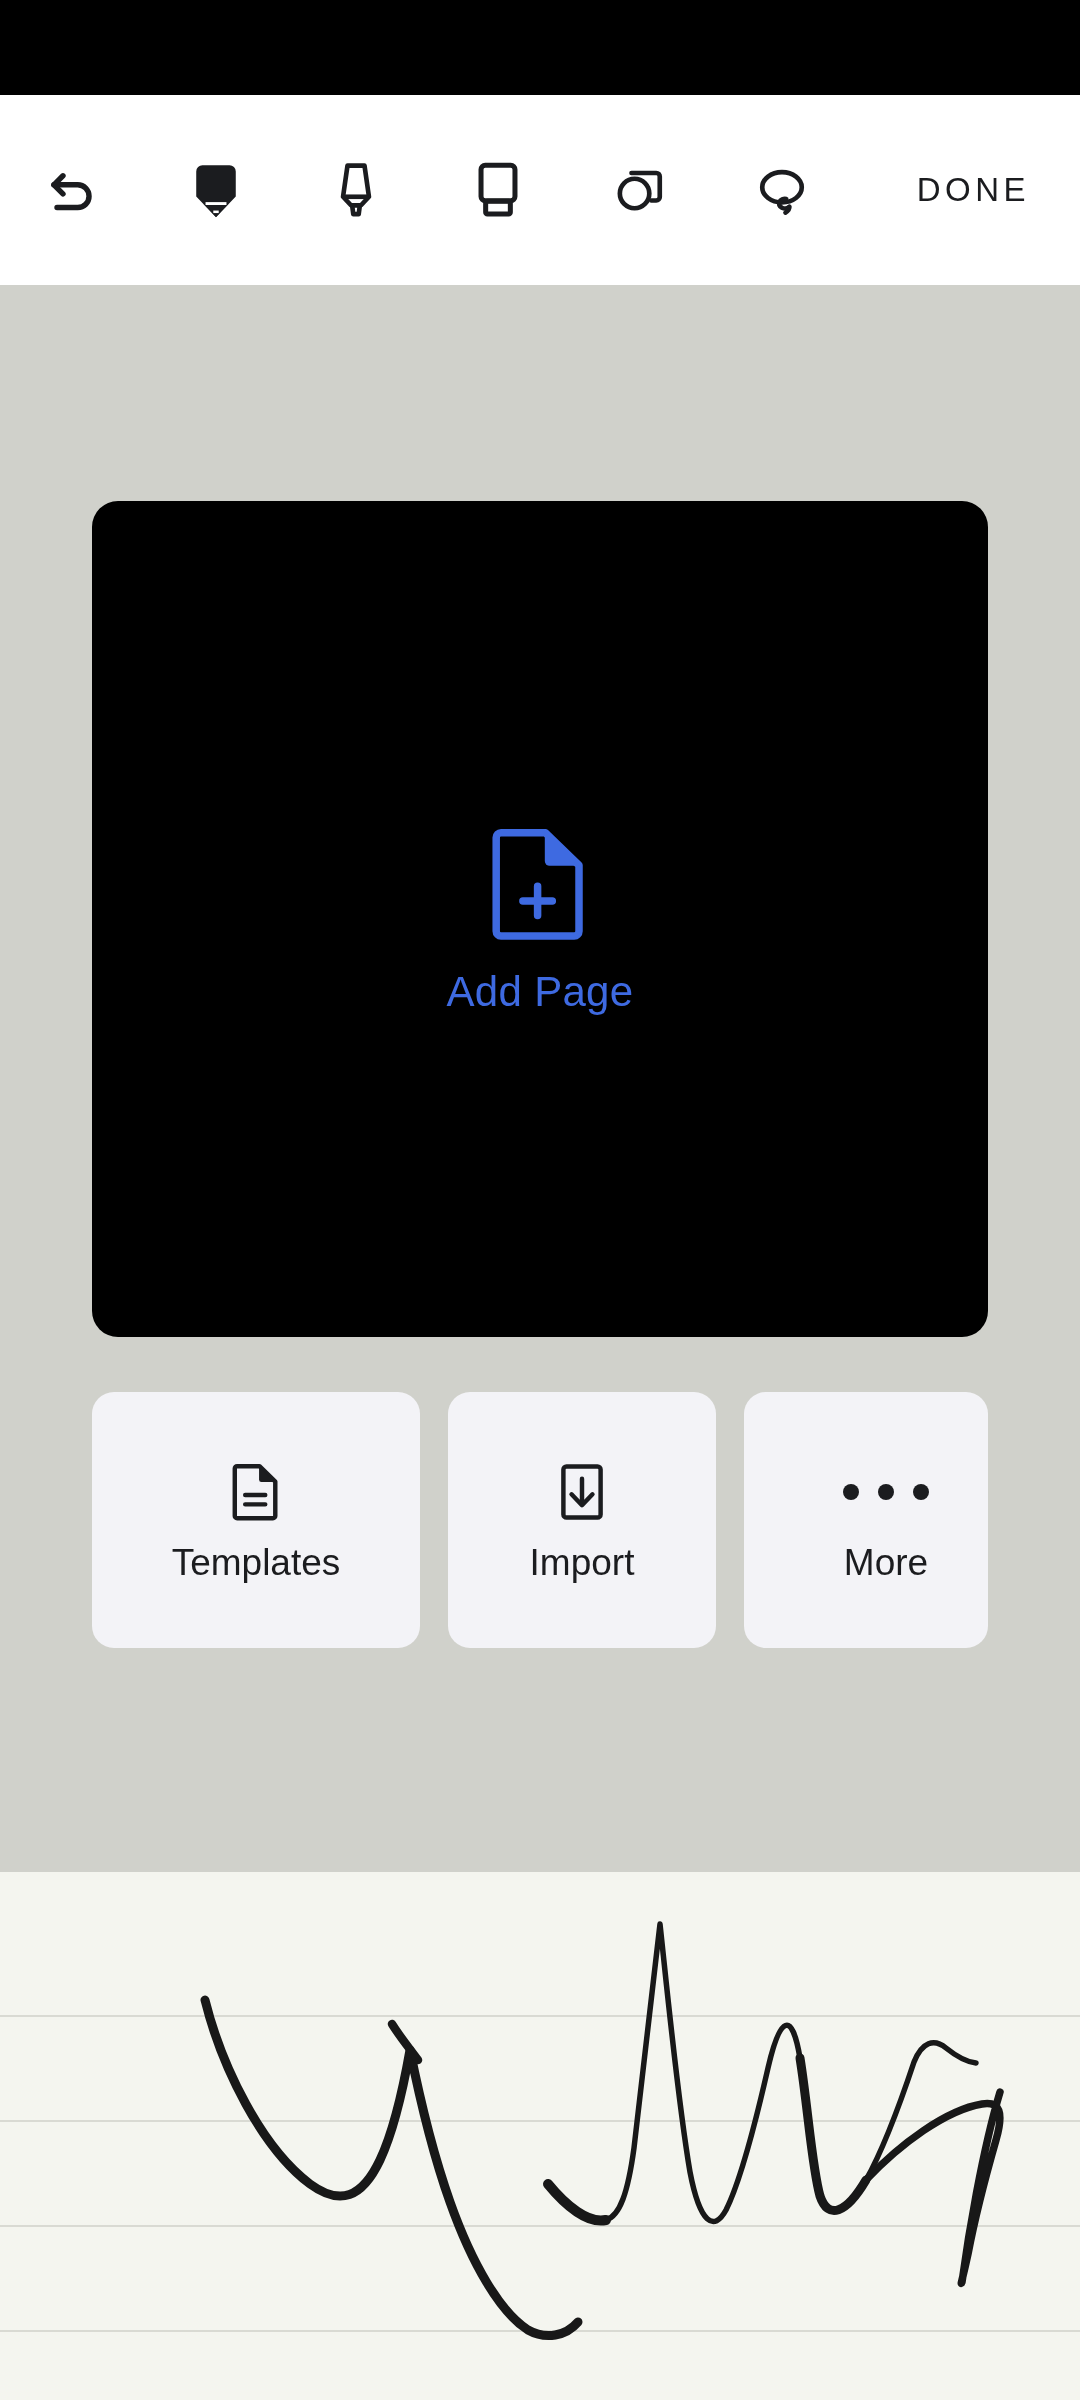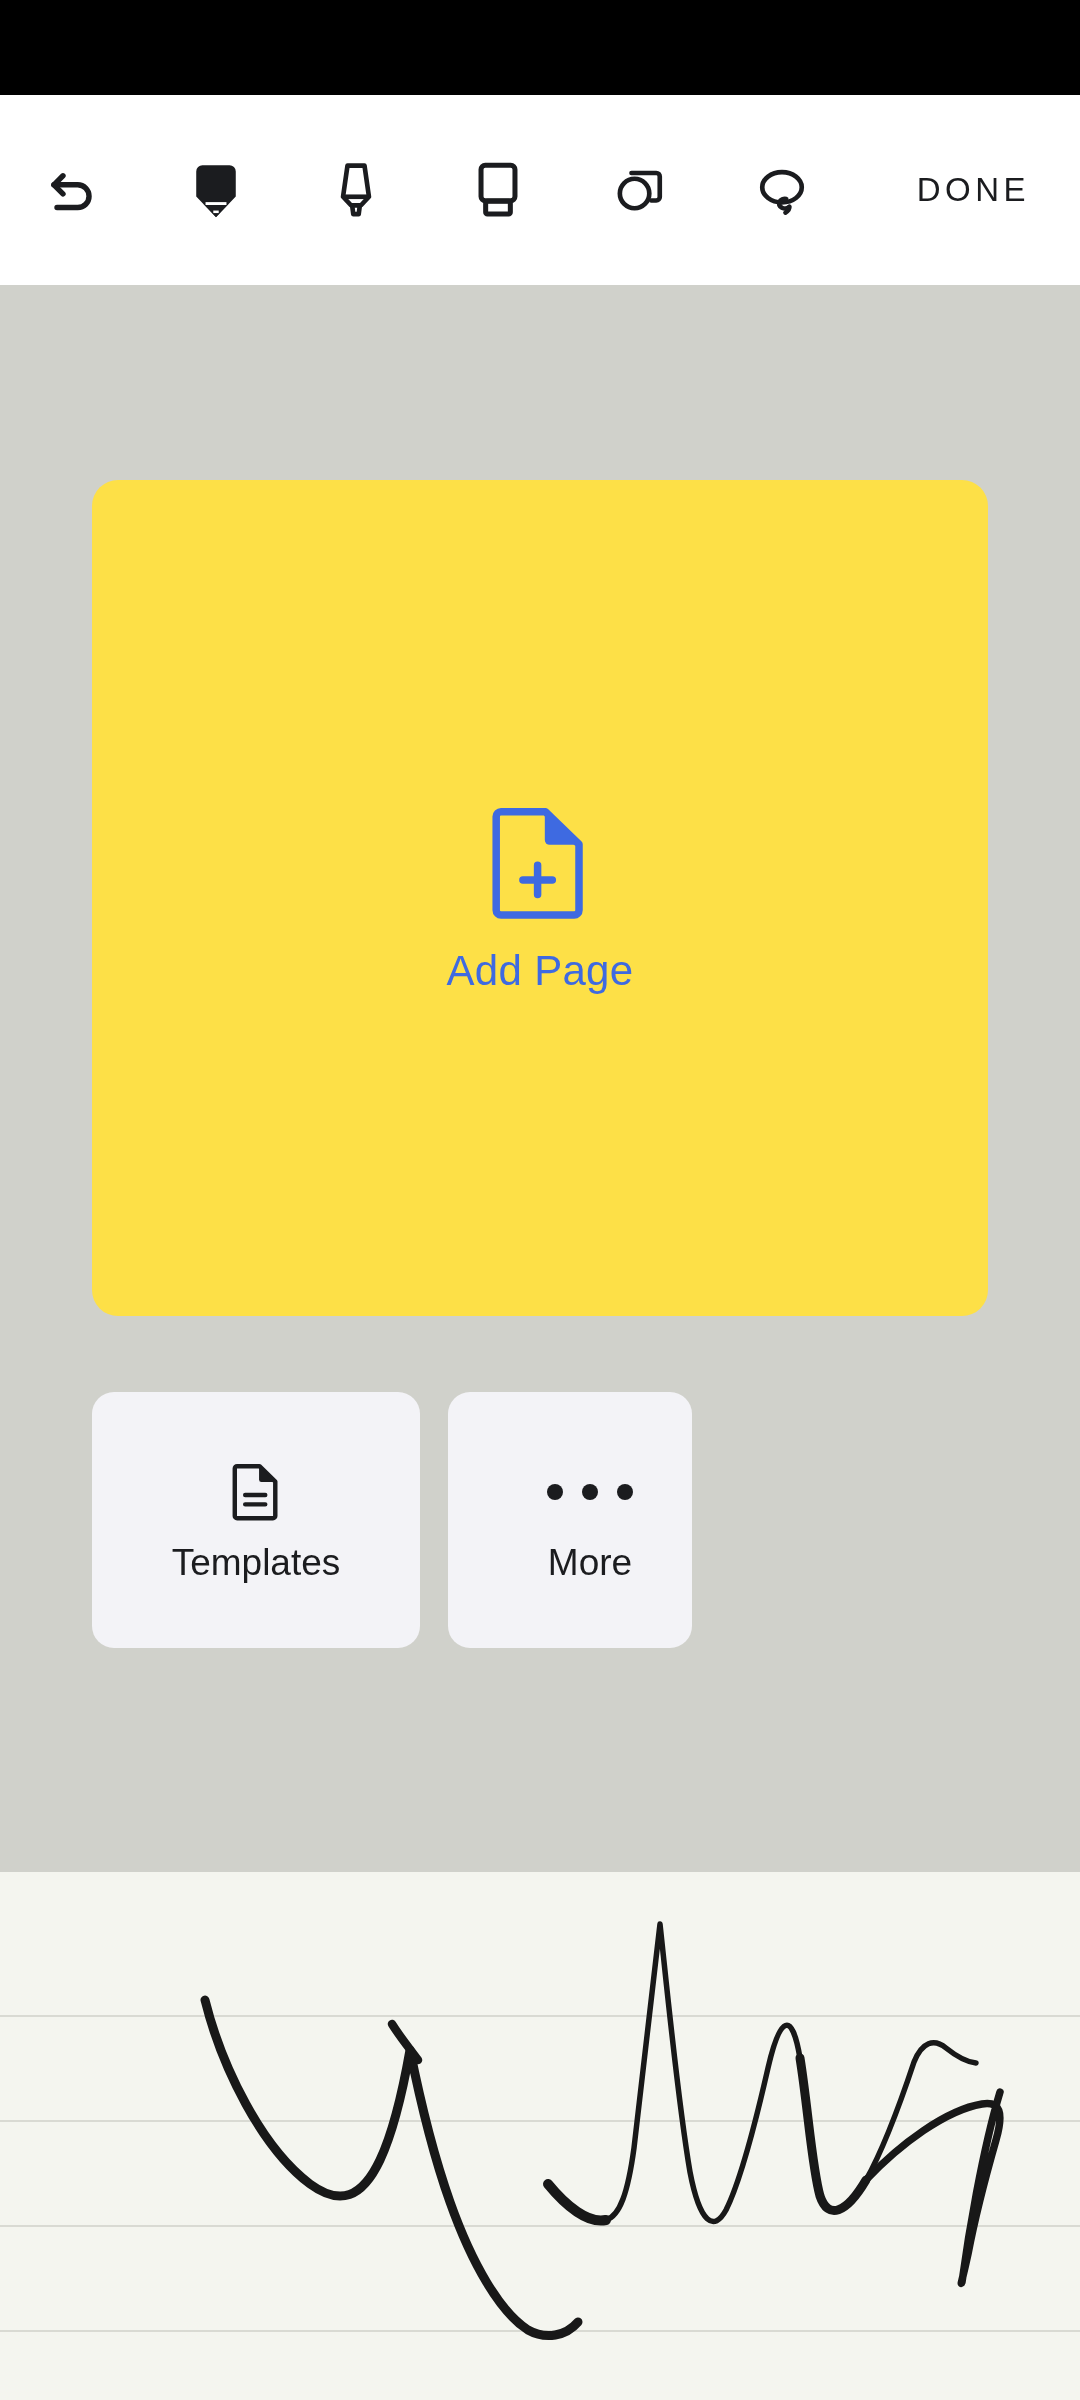--- a/index.html
+++ b/index.html
@@ -45,23 +45,23 @@
 
   
   .sheet {
     position:absolute; left:0; top:285px;
     width:1080px; height:1587px;
     background:#d0d1cb;
   }
 
   
   .add-page-card {
-    position:absolute; left:92px; top:480px;
+    position:absolute; left:92px; top:501px;
     width:896px; height:836px;
-    background:#fde047;
+    background:#000000;
     border-radius:26px;
     display:flex; flex-direction:column;
     align-items:center; justify-content:center;
     cursor:pointer;
   }
   .add-page-icon { margin-bottom:22px; }
   .add-page-label {
     font-size:42px;
     color:#3e6ae1;
     font-weight:400;
@@ -209,20 +209,29 @@
         <svg width="54" height="62" viewBox="0 0 28 32" fill="none">
           <path d="M4.2 2.6 h11.6 L24 10.6 V28.4 a1.2 1.2 0 0 1 -1.2 1.2 H4.2 A1.2 1.2 0 0 1 3 28.4
                    V3.8 A1.2 1.2 0 0 1 4.2 2.6 Z" stroke="#1b1c1f" stroke-width="2.3" stroke-linejoin="round"></path>
           <path d="M15.6 2.8 L23.9 10.8 H16.8 a1.2 1.2 0 0 1 -1.2 -1.2 Z" fill="#1b1c1f"></path>
           <path d="M8.4 17.6 H18.8 M8.4 22.4 H18.8" stroke="#1b1c1f" stroke-width="2.3" stroke-linecap="round"></path>
         </svg>
       </div>
       <div class="action-label">Templates</div>
     </div>
 
+    <div class="action-btn import">
+      <div class="action-icon">
+        <svg width="52" height="62" viewBox="0 0 26 32" fill="none">
+          <rect x="3.4" y="2.8" width="19.2" height="26.4" rx="1.6" stroke="#1b1c1f" stroke-width="2.3"></rect>
+          <path d="M13 9.2 V22.4 M7.6 17.2 L13 22.8 L18.4 17.2" stroke="#1b1c1f" stroke-width="2.3" stroke-linecap="round" stroke-linejoin="round"></path>
+        </svg>
+      </div>
+      <div class="action-label">Import</div>
+    </div>
 
     <div class="action-btn more">
       <div class="action-icon">
         <div class="dots">
             <i></i>
             <i></i>
             <i></i>
           </div>
       </div>
       <div class="action-label">More</div>

